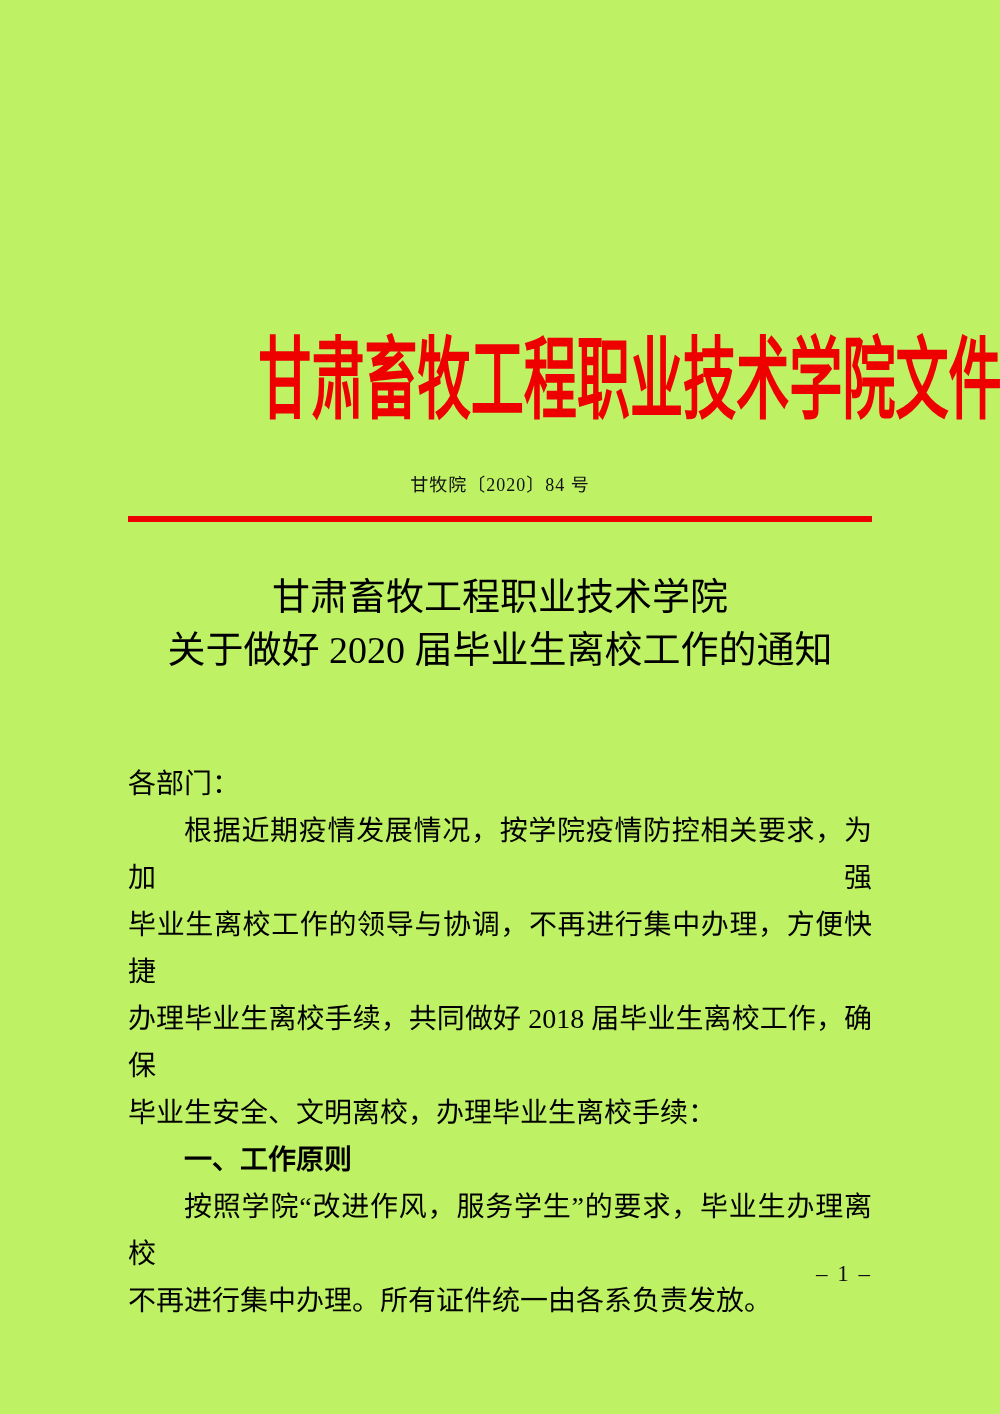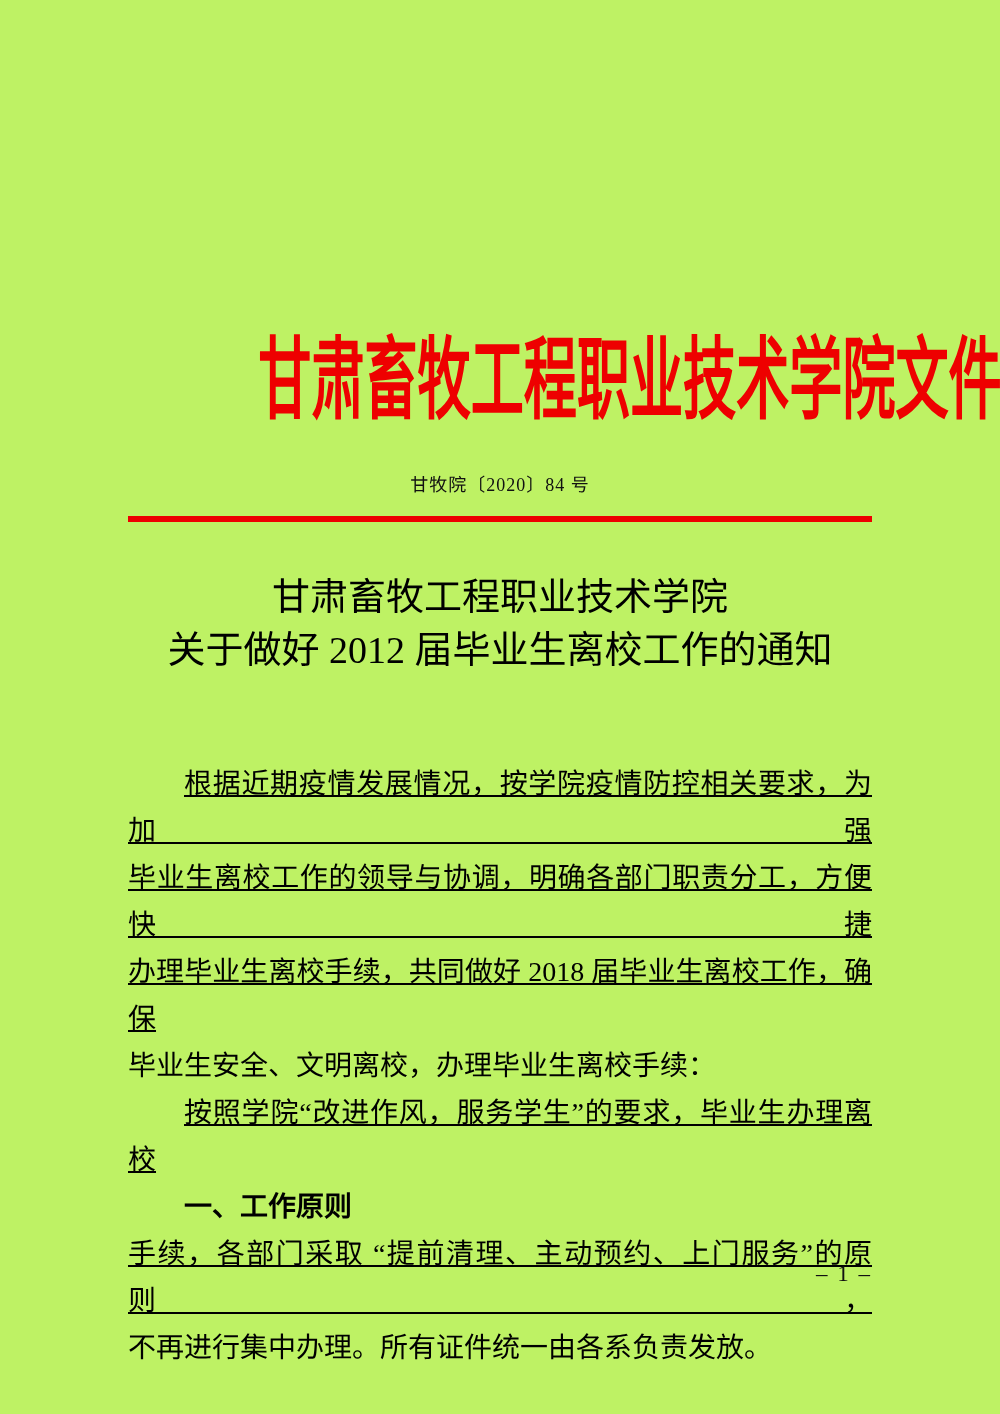--- a/index.html
+++ b/index.html
@@ -84,21 +84,20 @@
   }
   .line{
     white-space:normal;
   }
   .indent{
     text-indent:2em;
   }
   .fill{
     text-align:justify;
     text-align-last:justify;
-    text-decoration:underline;
   }
   .heading{
     font-weight:bold;
     font-family:"Liberation Sans","DejaVu Sans",sans-serif;
     text-indent:2em;
   }
   
   .page-number{
     position:absolute;
     top:1259px;
@@ -117,30 +116,30 @@
   <div class="red-header">
     <span class="red-header-text">甘肃畜牧工程职业技术学院文件</span>
   </div>
 
   <div class="doc-number">甘牧院〔2020〕84 号</div>
 
   <div class="red-rule"></div>
 
   <div class="doc-title">
     <div>甘肃畜牧工程职业技术学院</div>
-    <div>关于做好 2012 届毕业生离校工作的通知</div>
+    <div>关于做好 2020 届毕业生离校工作的通知</div>
   </div>
 
   <div class="doc-body">
+    <div class="line">各部门：</div>
     <div class="line indent fill">根据近期疫情发展情况，按学院疫情防控相关要求，为加强</div>
-    <div class="line fill">毕业生离校工作的领导与协调，明确各部门职责分工，方便快捷</div>
+    <div class="line fill">毕业生离校工作的领导与协调，不再进行集中办理，方便快捷</div>
     <div class="line fill">办理毕业生离校手续，共同做好 2018 届毕业生离校工作，确保</div>
     <div class="line">毕业生安全、文明离校，办理毕业生离校手续：</div>
+    <div class="line heading">一、工作原则</div>
     <div class="line indent fill">按照学院“改进作风，服务学生”的要求，毕业生办理离校</div>
-    <div class="line heading">一、工作原则</div>
-    <div class="line fill">手续，各部门采取 “提前清理、主动预约、上门服务”的原则，</div>
     <div class="line">不再进行集中办理。所有证件统一由各系负责发放。</div>
 
   </div>
 
   <div class="page-number">– 1 –</div>
 
 </div>
 
 </body></html>

